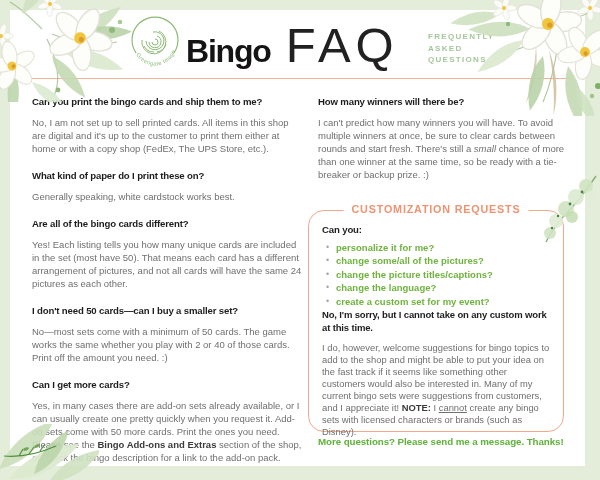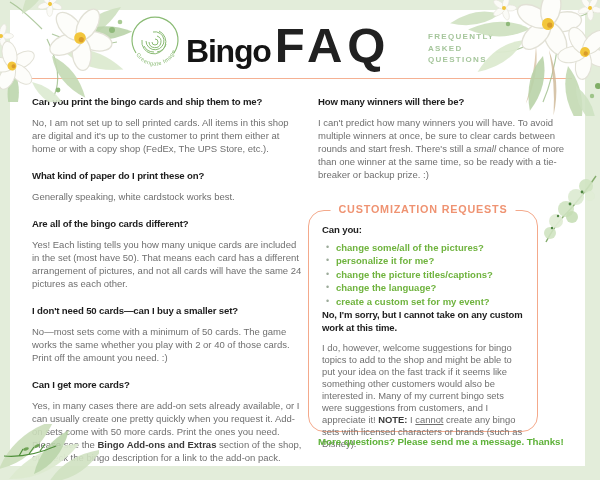--- a/index.html
+++ b/index.html
@@ -8,38 +8,38 @@
     background:#e3edda;
     font-family:"Liberation Sans","DejaVu Sans",sans-serif;
     -webkit-font-smoothing:antialiased;
   }
   .sheet{position:absolute;left:10px;top:10px;width:575px;height:456px;background:#ffffff;z-index:1;}
 
   
   .logo{position:absolute;left:128px;top:15px;z-index:2;}
   .title-row{position:absolute;left:186px;top:17px;display:flex;align-items:baseline;z-index:2;}
   .title-bold{font-size:32px;font-weight:700;color:#141414;letter-spacing:-1.2px;}
-  .title-light{font-size:49px;font-weight:700;color:#212121;letter-spacing:5px;margin-left:4px;}
+  .title-light{font-size:49px;font-weight:400;color:#212121;letter-spacing:5px;margin-left:15px;}
   .caption{position:absolute;left:428px;top:31px;z-index:2;font-size:8px;font-weight:700;
     letter-spacing:1.3px;color:#a6c69c;line-height:11.5px;text-transform:uppercase;}
   .header-divider{position:absolute;left:30px;top:78px;width:542px;height:1px;background:#f5b193;z-index:2;}
 
   
   .col{position:absolute;top:92px;z-index:2;}
   .col-left{left:32px;width:270px;}
   .col-right{left:318px;width:258px;}
   .q{font-size:9.6px;font-weight:700;color:#1d1d1d;line-height:13px;letter-spacing:-.15px;margin:14px 0 0 0;}
   .q.first{margin-top:3px;}
   .a{font-size:9.5px;color:#6f6f6f;line-height:13px;margin:8px 0 0 0;}
   .a b{color:#3a3a3a;font-weight:700;}
   .a i{font-style:italic;}
   .u{text-decoration:underline;}
 
   
-  .custom-box{position:absolute;left:308px;top:210px;width:230px;height:222px;z-index:2;
+  .custom-box{position:absolute;left:308px;top:210px;width:256px;height:222px;z-index:2;
     border:1.5px solid #f4a98b;border-radius:16px;box-sizing:border-box;padding:12px 13px 0 13px;background:transparent;}
   .box-title{position:absolute;top:-8px;left:50%;transform:translateX(-50%);background:#ffffff;
     padding:0 8px;font-size:10.8px;font-weight:700;letter-spacing:.8px;color:#ef9372;white-space:nowrap;}
   .custom-box .q{margin-top:0;}
   .bullets{list-style:none;margin:5px 0 0 3px;padding:0;}
   .bullets li{font-size:9.5px;font-weight:700;color:#6fb33e;line-height:13.4px;padding-left:11px;position:relative;}
   .bullets li::before{content:"\2022";position:absolute;left:1px;top:0;color:#9cab9a;font-size:9px;font-weight:400;}
   .statement{margin-top:9px;font-size:9.5px;}
   .note{margin-top:8px;font-size:9.4px;line-height:12px;}
 
@@ -129,22 +129,22 @@
 
 <div class="col col-right">
   <h3 class="q first"><span>How many winners will there be?</span><br></h3>
   <p class="a"><span>I can't predict how many winners you will have. To avoid multiple winners at once, be sure to clear cards between rounds and start fresh. There's still a </span><i>small</i><span> chance of more than one winner at the same time, so be ready with a tie-breaker or backup prize. :)</span></p>
 </div>
 
 <div class="custom-box">
   <div class="box-title">CUSTOMIZATION REQUESTS</div>
   <h4 class="q">Can you:</h4>
   <ul class="bullets">
+    <li>personalize it for me?</li>
     <li>change some/all of the pictures?</li>
-    <li>personalize it for me?</li>
     <li>change the picture titles/captions?</li>
     <li>change the language?</li>
     <li>create a custom set for my event?</li>
   </ul>
   <p class="q statement">No, I'm sorry, but I cannot take on any custom work at this time.</p>
   <p class="a note"><span>I do, however, welcome suggestions for bingo topics to add to the shop and might be able to put your idea on the fast track if it seems like something other customers would also be interested in. Many of my current bingo sets were suggestions from customers, and I appreciate it! </span><b>NOTE:</b><span> I </span><span class="u">cannot</span><span> create any bingo sets with licensed characters or brands (such as Disney).</span></p>
 </div>
 
 <div class="footer-cta">More questions? Please send me a message. Thanks!</div>
 

